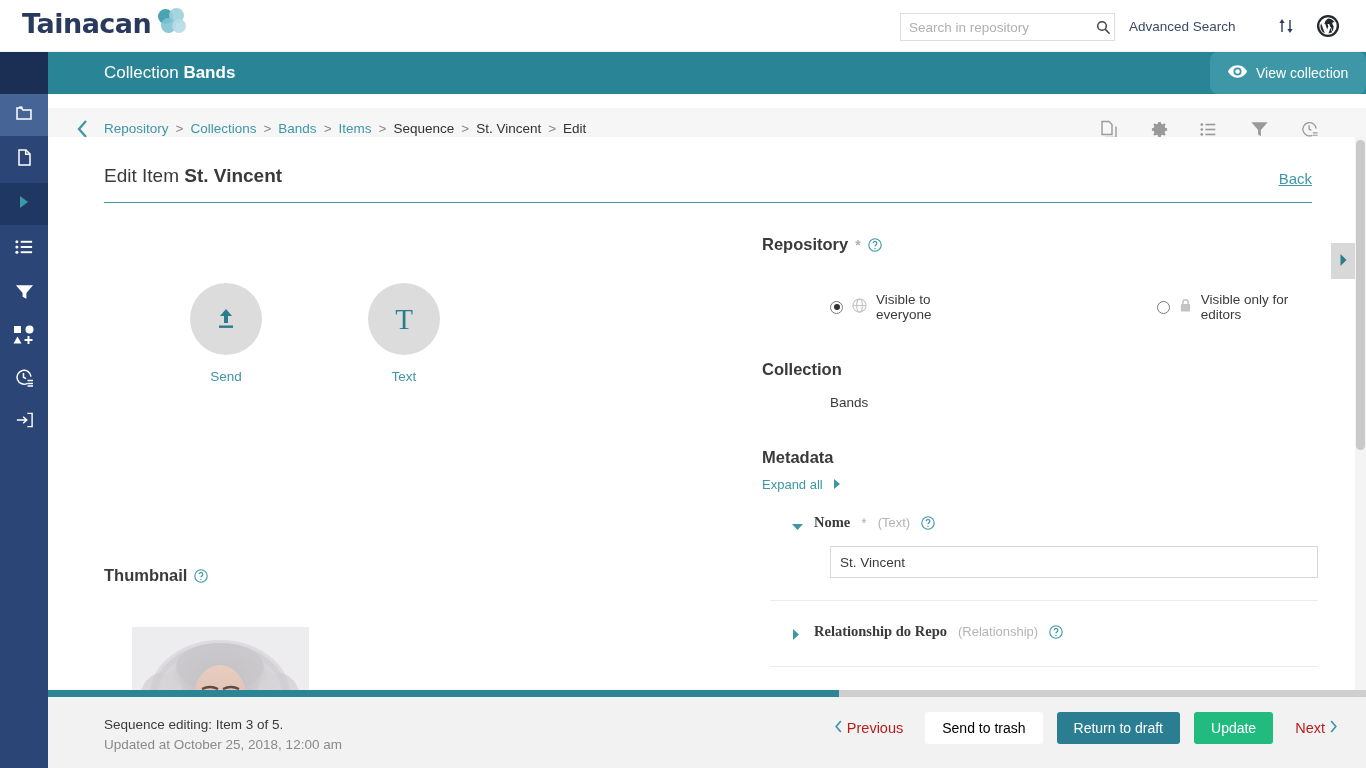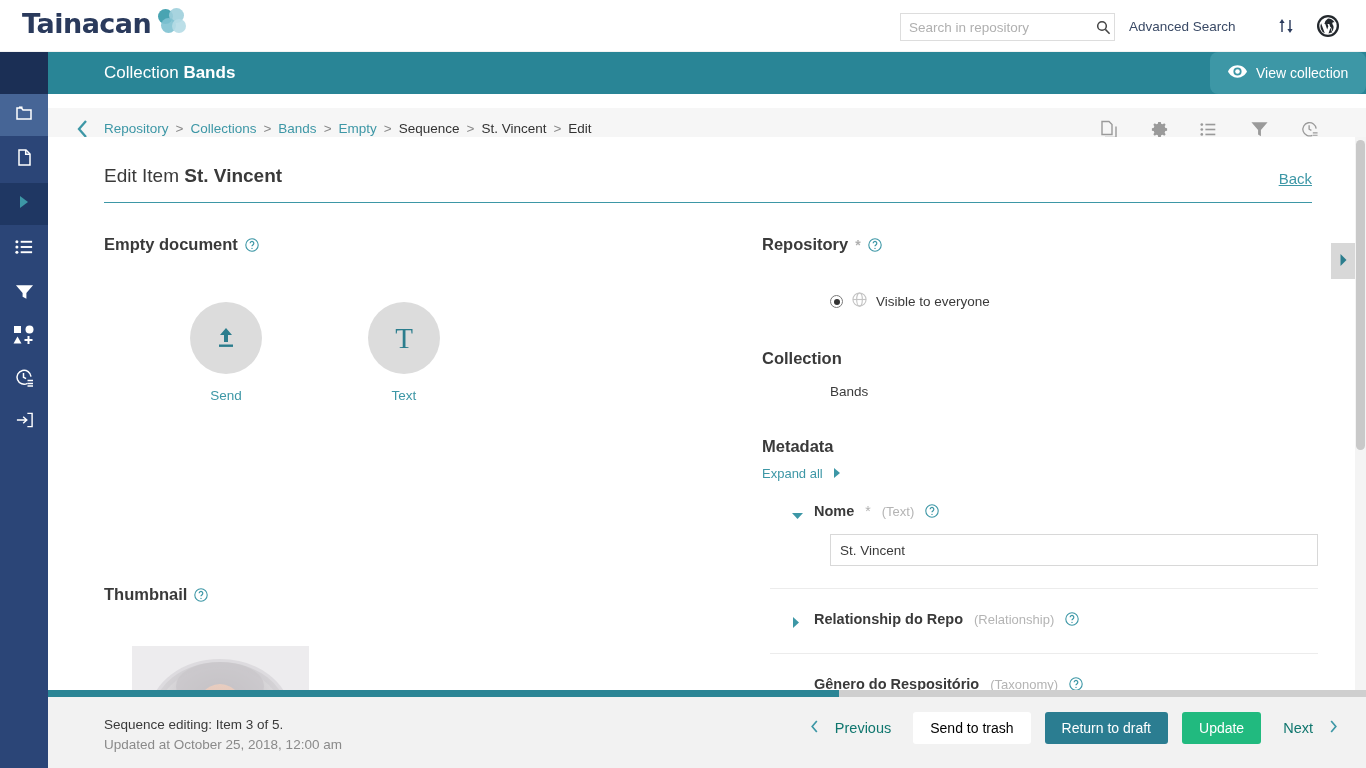--- a/index.html
+++ b/index.html
@@ -191,21 +191,21 @@
     margin-top: 10px; font-size: 13px; color: #3d97a6; cursor: pointer;
     display: flex; align-items: center; gap: 10px;
   }
 
   .mfield {
     margin-left: 8px; padding: 22px 0 0 0;
     border-bottom: 1px solid #ececec;
   }
   .mfield-head { display: flex; align-items: center; gap: 11px; padding-left: 22px; }
   .caret { width: 11px; height: 11px; flex: none; cursor: pointer; }
-  .mname { font-size: 14.5px; color: #3a3a3a; font-weight: bold; }
+  .mname { font-size: 14.5px; color: #3a3a3a; font-weight: bold; font-family: Liberation Serif, serif; }
   .mtype { font-size: 13px; color: #b4b4b4; }
   .minput {
     margin: 15px 0 22px 60px; width: 488px; height: 32px;
     border: 1px solid #d8d8d8; background: #fff;
     font-size: 13.5px; color: #3a3a3a; padding: 0 9px;
     font-family: "Liberation Sans", sans-serif; outline: none;
   }
   .mfield.collapsed { padding-bottom: 26px; }
 
   
@@ -236,22 +236,22 @@
     position: absolute; left: 0; top: 0; height: 7px; background: #2b8595;
   }
   #footer-left { position: absolute; left: 56px; top: 27px; }
   #seq-text { font-size: 13.5px; color: #3a3a3a; }
   #upd-text { font-size: 13.5px; color: #8a8a8a; margin-top: 5px; }
   #footer-right {
     position: absolute; right: 20px; top: 22px;
     display: flex; align-items: center; gap: 14px;
   }
   .navbtn {
-    display: flex; align-items: center; gap: 16px;
-    font-size: 14.5px; color: #0f766e; cursor: pointer; padding: 0 8px;
+    display: flex; align-items: center; gap: 4px;
+    font-size: 14.5px; color: #b91c1c; cursor: pointer; padding: 0 8px;
   }
   .btn {
     height: 32px; border: 0; border-radius: 3px; cursor: pointer;
     font-size: 14px; padding: 0 17px;
     font-family: "Liberation Sans", sans-serif;
   }
   .btn-white { background: #fff; color: #000000; }
   .btn-teal  { background: #2b7d91; color: #fff; }
   .btn-green { background: #21ba7f; color: #fff; }
 </style>
@@ -403,21 +403,21 @@
       <path d="M10 2L3 10l7 8"></path>
     </svg>
   </div>
   <div id="crumbs">
     <span class="lnk">Repository</span>
     <span class="sep">&gt;</span>
     <span class="lnk">Collections</span>
     <span class="sep">&gt;</span>
     <span class="lnk">Bands</span>
     <span class="sep">&gt;</span>
-    <span class="lnk">Empty</span>
+    <span class="lnk">Items</span>
     <span class="sep">&gt;</span>
     <span class="cur">Sequence</span>
     <span class="sep">&gt;</span>
     <span class="cur">St. Vincent</span>
     <span class="sep">&gt;</span>
     <span class="cur">Edit</span>
   </div>
 
   <div id="crumb-tools">
     <span class="tool-ico">
@@ -461,30 +461,20 @@
 
   <div id="page-head">
     <div id="page-title">
       <span>Edit Item</span>
       <b>St. Vincent</b>
     </div>
     <div id="back-link">Back</div>
   </div>
 
   <div class="col-left">
-    <div class="sec-label">
-      <span>Empty document</span>
-      <span class="help-ico">
-        <svg width="14" height="14" viewBox="0 0 14 14" fill="none" stroke="#3d97a6" stroke-width="1.1">
-          <circle cx="7" cy="7" r="6.2"></circle>
-          <path d="M5.2 5.2a1.8 1.8 0 113.1 1.3c-.6.6-1.3.8-1.3 1.7" stroke-width="1.2"></path>
-          <circle cx="7" cy="10.4" r=".7" fill="#3d97a6" stroke="none"></circle>
-        </svg>
-      </span>
-    </div>
 
     <div id="doc-choices">
       <div class="choice">
         <div class="bubble">
           <svg width="22" height="24" viewBox="0 0 22 24" fill="#2b7d8d">
             <path d="M11 2l6 7h-4v7H9V9H5z"></path>
               <rect x="4" y="18.5" width="14" height="2.4"></rect>
           </svg>
         </div>
         <div class="lbl">Send</div>
@@ -568,20 +558,30 @@
         <span>
           <svg width="15" height="15" viewBox="0 0 16 16" fill="none" stroke="#c4c4c4" stroke-width="1.2">
             <circle cx="8" cy="8" r="7"></circle>
               <ellipse cx="8" cy="8" rx="3" ry="7"></ellipse>
               <path d="M1 8h14"></path>
           </svg>
         </span>
         <span class="txt">Visible to everyone</span>
       </label>
 
+      <label class="vis-opt second">
+        <span class="radio"></span>
+        <span>
+          <svg width="13" height="15" viewBox="0 0 14 16" fill="#c4c4c4">
+            <rect x="2" y="6.5" width="10" height="8" rx="1"></rect>
+            <path d="M4.2 6.5V4.6a2.8 2.8 0 015.6 0v1.9" fill="none" stroke="#c4c4c4" stroke-width="1.6"></path>
+          </svg>
+        </span>
+        <span class="txt">Visible only for editors</span>
+      </label>
     </div>
 
     <div class="sec-label" id="collection-label">Collection</div>
     <div id="collection-value">Bands</div>
 
     <div class="sec-label" id="metadata-label">Metadata</div>
     <div id="expand-all">
       <span>Expand all</span>
       <span>
         <svg width="8" height="10" viewBox="0 0 8 10" fill="#3d97a6">

